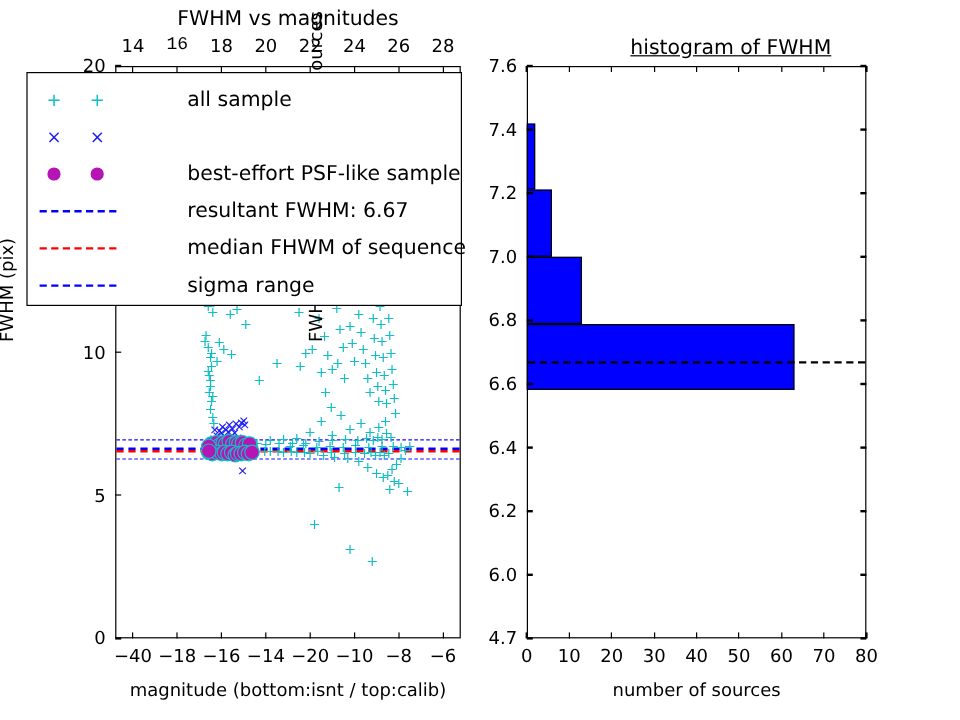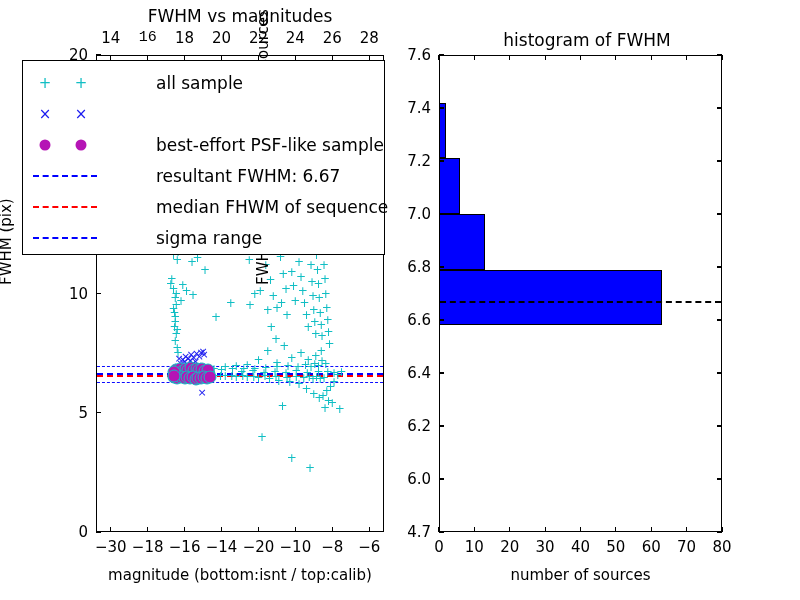--- a/index.html
+++ b/index.html
@@ -63,21 +63,21 @@
     <div class="tick-label" style="left: 221.538px; top: 29px; transform: translateX(-50%);">20</div>
     <div class="tk tk-t" style="left: 257.862px; top: 55px;"></div>
     <div class="tick-label" style="left: 258.462px; top: 29px; transform: translateX(-50%);">22</div>
     <div class="tk tk-t" style="left: 294.785px; top: 55px;"></div>
     <div class="tick-label" style="left: 295.385px; top: 29px; transform: translateX(-50%);">24</div>
     <div class="tk tk-t" style="left: 331.708px; top: 55px;"></div>
     <div class="tick-label" style="left: 332.308px; top: 29px; transform: translateX(-50%);">26</div>
     <div class="tk tk-t" style="left: 368.631px; top: 55px;"></div>
     <div class="tick-label" style="left: 369.231px; top: 29px; transform: translateX(-50%);">28</div>
     <div class="tk tk-b" style="left: 110.169px; top: 527px;"></div>
-    <div class="tick-label" style="left: 110.769px; top: 538px; transform: translateX(-50%);">−30</div>
+    <div class="tick-label" style="left: 110.769px; top: 538px; transform: translateX(-50%);">−40</div>
     <div class="tk tk-b" style="left: 147.092px; top: 527px;"></div>
     <div class="tick-label" style="left: 147.692px; top: 538px; transform: translateX(-50%);">−18</div>
     <div class="tk tk-b" style="left: 184.015px; top: 527px;"></div>
     <div class="tick-label" style="left: 184.615px; top: 538px; transform: translateX(-50%);">−16</div>
     <div class="tk tk-b" style="left: 220.938px; top: 527px;"></div>
     <div class="tick-label" style="left: 221.538px; top: 538px; transform: translateX(-50%);">−14</div>
     <div class="tk tk-b" style="left: 257.862px; top: 527px;"></div>
     <div class="tick-label" style="left: 258.462px; top: 538px; transform: translateX(-50%);">−20</div>
     <div class="tk tk-b" style="left: 294.785px; top: 527px;"></div>
     <div class="tick-label" style="left: 295.385px; top: 538px; transform: translateX(-50%);">−10</div>
@@ -336,21 +336,21 @@
     <div class="mk dot" style="left: 192.923px; top: 377.213px; background: rgb(181, 21, 181);"></div>
     <div class="mk dot" style="left: 195.692px; top: 378.644px; background: rgb(181, 21, 181);"></div>
     <div class="mk dot" style="left: 198.462px; top: 377.69px; background: rgb(181, 21, 181);"></div>
     <div class="mk dot" style="left: 201.231px; top: 378.406px; background: rgb(181, 21, 181);"></div>
     <div class="mk dot" style="left: 204px; top: 377.452px; background: rgb(181, 21, 181);"></div>
     <div class="mk dot" style="left: 206.769px; top: 377.929px; background: rgb(181, 21, 181);"></div>
     <div class="mk dot" style="left: 209.538px; top: 376.975px; background: rgb(181, 21, 181);"></div>
     <div class="mk dot" style="left: 173.538px; top: 372.205px; background: rgb(181, 21, 181);"></div>
     <div class="mk dot" style="left: 173.538px; top: 375.783px; background: rgb(181, 21, 181);"></div>
     <div class="frame" style="left: 439px; top: 55px; width: 283px; height: 477px;"></div>
-    <div class="plot-title" style="left: 587px; top: 30px; transform: translateX(-50%);">histogram of FWHM</div>
+    <div class="plot-title" style="left: 609px; top: 30px; transform: translateX(-50%); text-decoration: underline;">histogram of FWHM</div>
     <div class="hbar" style="left: 439px; top: 102.7px; width: 7.075px; height: 55.65px;"></div>
     <div class="hbar" style="left: 439px; top: 158.35px; width: 21.225px; height: 55.65px;"></div>
     <div class="hbar" style="left: 439px; top: 214px; width: 45.9875px; height: 55.65px;"></div>
     <div class="hbar" style="left: 439px; top: 269.65px; width: 222.862px; height: 55.65px;"></div>
     <div class="hline" style="left: 440px; top: 301.45px; width: 281px; border-top-color: rgb(0, 0, 0);"></div>
     <div class="tk tk-b" style="left: 438.4px; top: 527px;"></div>
     <div class="tk tk-t" style="left: 438.4px; top: 55px;"></div>
     <div class="tick-label" style="left: 439px; top: 538px; transform: translateX(-50%);">0</div>
     <div class="tk tk-b" style="left: 473.775px; top: 527px;"></div>
     <div class="tk tk-t" style="left: 473.775px; top: 55px;"></div>

